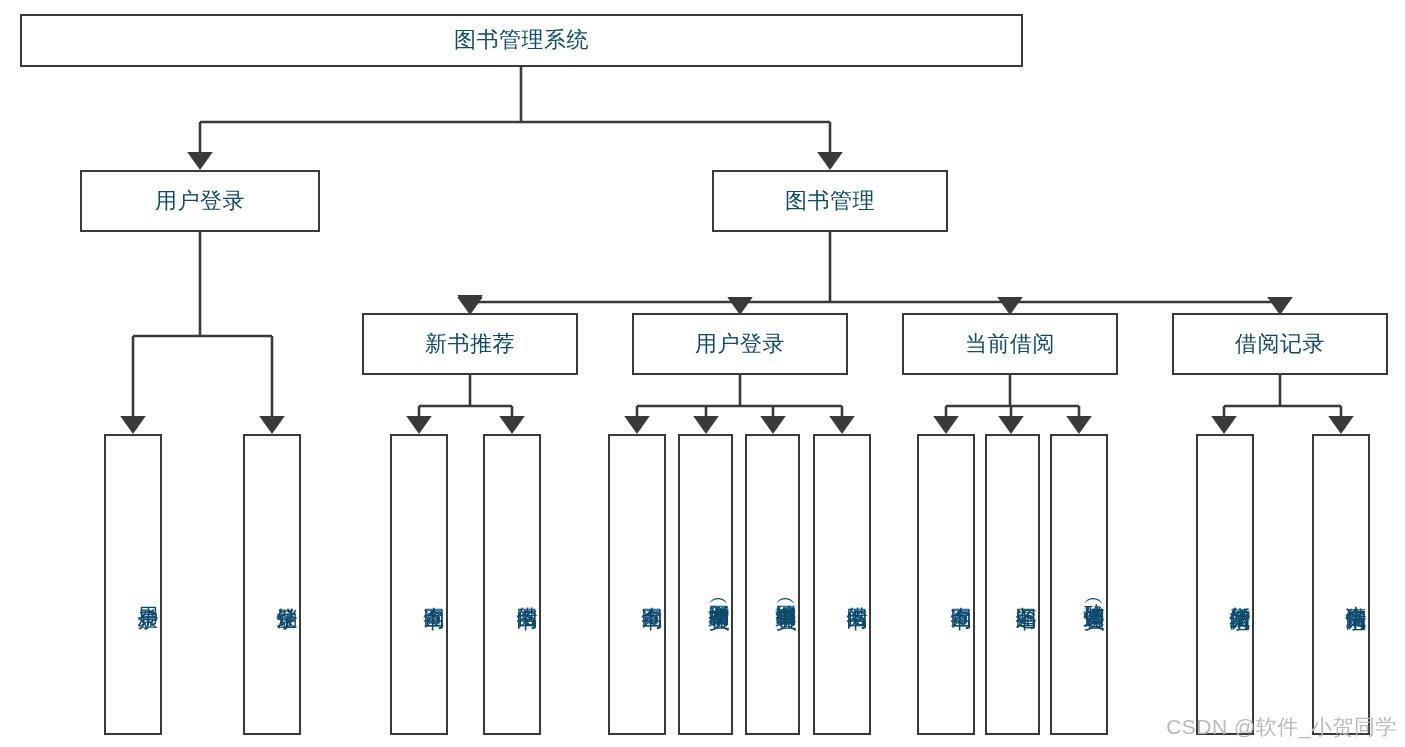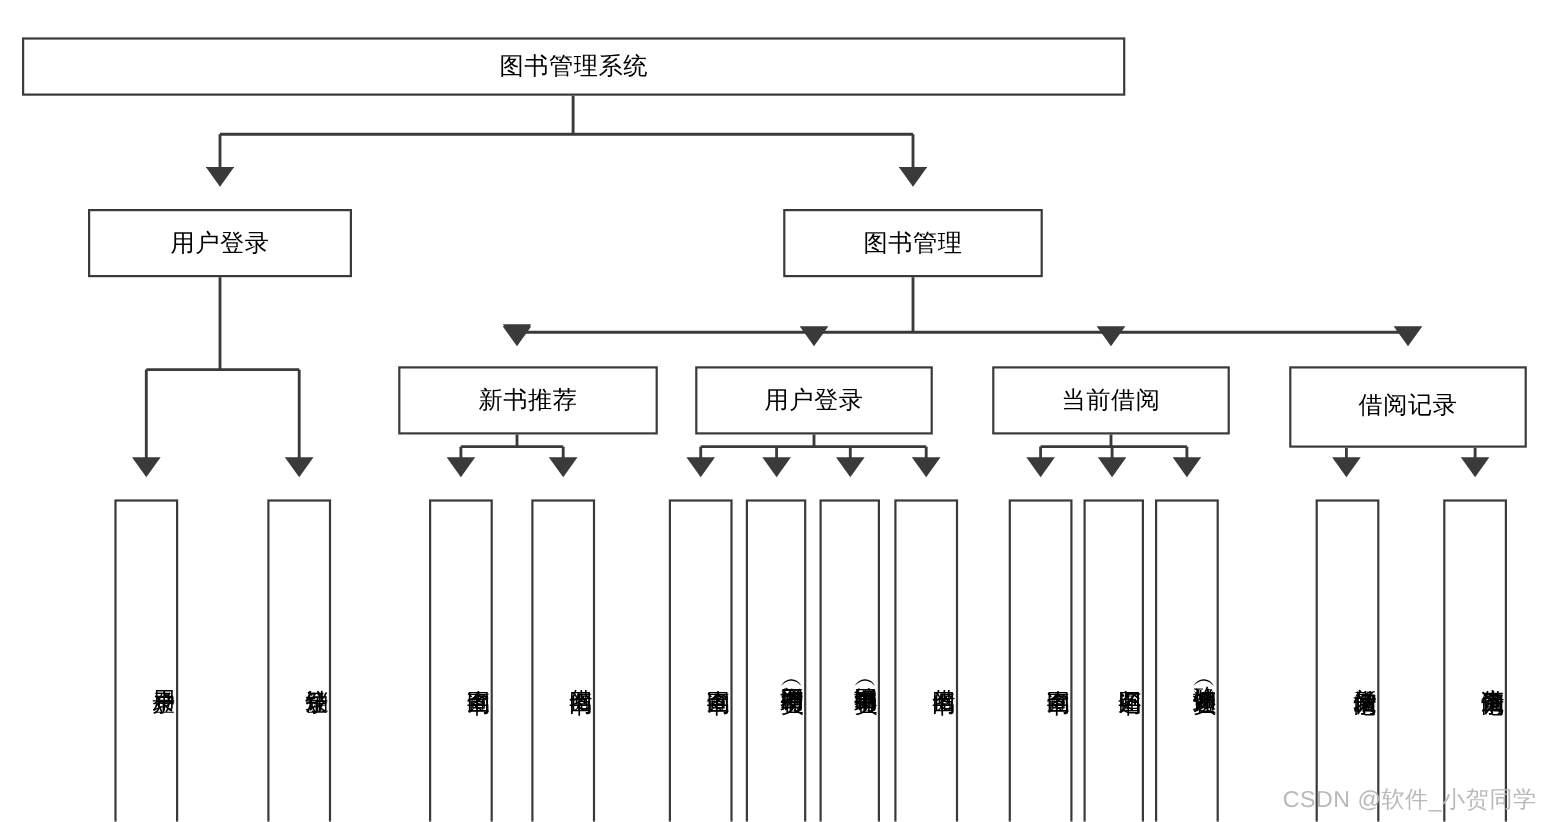--- a/index.html
+++ b/index.html
@@ -22,26 +22,25 @@
     left: 0;
     top: 0;
     width: 1405px;
     height: 747px;
   }
   .node {
     position: absolute;
     box-sizing: border-box;
     border: 2px solid #3a3a3a;
     background: #ffffff;
-    color: #000000;
+    color: #0c4a6e;
     display: flex;
     align-items: center;
     justify-content: center;
     text-align: right;
-    margin-top: 20px;
   }
   .node.horiz {
     font-size: 22px;
     letter-spacing: 0.5px;
     line-height: 1.2;
   }
   .node.vert {
     writing-mode: vertical-rl;
     text-orientation: upright;
     font-size: 21px;
@@ -128,30 +127,30 @@
     <span class="label">图书管理系统</span>
   </div>
 
   <div class="node horiz" style="left:80px; top:170px; width:240px; height:62px;">
     <span class="label">用户登录</span>
   </div>
   <div class="node horiz" style="left:712px; top:170px; width:236px; height:62px;">
     <span class="label">图书管理</span>
   </div>
 
-  <div class="node horiz" style="left:362px; top:313px; width:236px; height:62px;">
+  <div class="node horiz" style="left:362px; top:313px; width:216px; height:62px;">
     <span class="label">新书推荐</span>
   </div>
   <div class="node horiz" style="left:632px; top:313px; width:216px; height:62px;">
     <span class="label">用户登录</span>
   </div>
   <div class="node horiz" style="left:902px; top:313px; width:216px; height:62px;">
     <span class="label">当前借阅</span>
   </div>
-  <div class="node horiz" style="left:1172px; top:313px; width:216px; height:74px;font-family:Liberation Mono, monospace;">
+  <div class="node horiz" style="left:1172px; top:313px; width:216px; height:62px;">
     <span class="label">借阅记录</span>
   </div>
 
   <div class="node vert" style="left:104px; top:434px; width:58px; height:301px;">
     <span class="label">用户登录</span>
   </div>
   <div class="node vert" style="left:243px; top:434px; width:58px; height:301px;">
     <span class="label">注销登录</span>
   </div>
 

